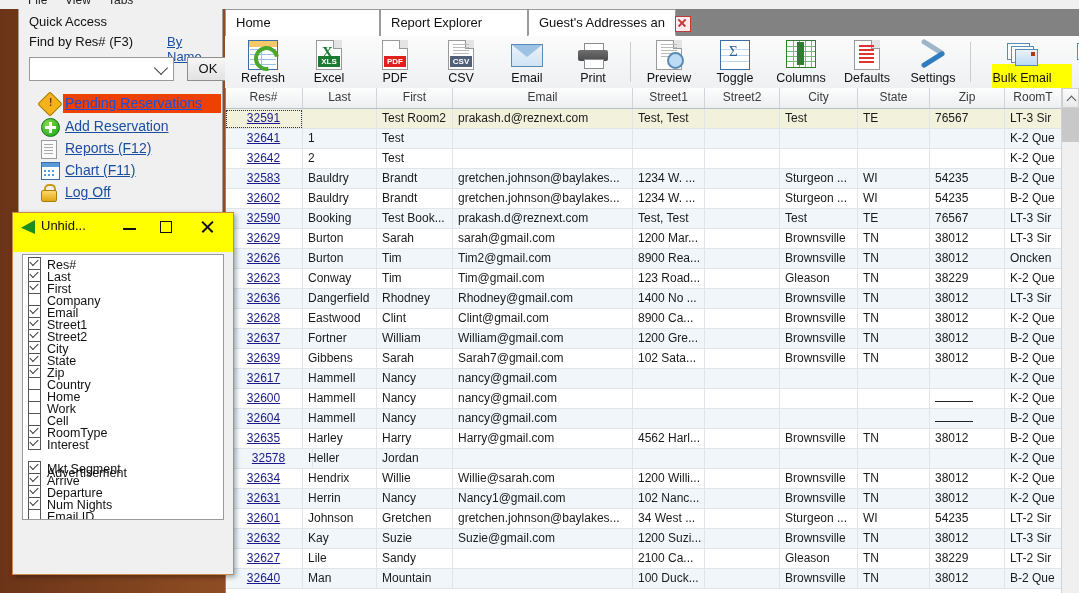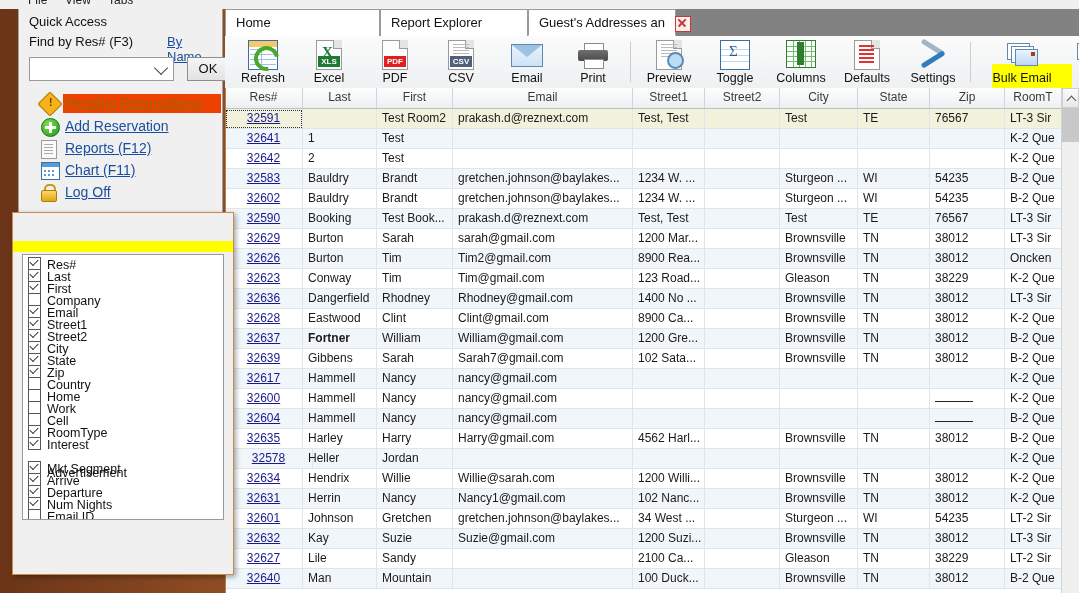--- a/index.html
+++ b/index.html
@@ -61,21 +61,21 @@
   }
   .qa-link{
     position:absolute;left:46px;font-size:14px;color:#1a4fa0;
     text-decoration:underline;cursor:pointer;white-space:nowrap;
   }
   .qa-ico{position:absolute;left:22px;width:18px;height:18px;}
   #pend-hl{
     position:absolute;left:44px;top:85px;width:158px;height:19px;background:#ee4000;
   }
   #pend-txt{
-    position:absolute;left:46px;top:86px;font-size:14px;color:#a16207;
+    position:absolute;left:46px;top:86px;font-size:14px;color:#1d4ed8;
     text-decoration:underline;cursor:pointer;white-space:nowrap;
   }
   
   .ico-warn{
     width:16px;height:16px;background:#f5b21a;border:1px solid #a8790c;
     transform:rotate(45deg);border-radius:2px;
   }
   .ico-warn span{
     display:block;color:#5a3b00;font-size:10px;font-weight:bold;
     transform:rotate(-45deg);text-align:center;line-height:14px;
@@ -627,21 +627,21 @@
         <div class="cell" style="left: 228px; width: 180px;">Clint@gmail.com</div>
         <div class="cell" style="left: 408px; width: 72px;">8900 Ca...</div>
         <div class="cell" style="left: 480px; width: 75px;"></div>
         <div class="cell" style="left: 555px; width: 78px;">Brownsville</div>
         <div class="cell" style="left: 633px; width: 72px;">TN</div>
         <div class="cell" style="left: 705px; width: 75px;">38012</div>
         <div class="cell" style="left: 780px; width: 57px;">K-2 Que</div>
       </div>
       <div class="row alt" style="top: 241px;">
         <div class="cell res" style="left: 0px; width: 78px;"><span>32637</span></div>
-        <div class="cell" style="left: 78px; width: 74px; font-weight: bold;">Fortner</div>
+        <div class="cell" style="left: 78px; width: 74px;">Fortner</div>
         <div class="cell" style="left: 152px; width: 76px;">William</div>
         <div class="cell" style="left: 228px; width: 180px;">William@gmail.com</div>
         <div class="cell" style="left: 408px; width: 72px;">1200 Gre...</div>
         <div class="cell" style="left: 480px; width: 75px;"></div>
         <div class="cell" style="left: 555px; width: 78px;">Brownsville</div>
         <div class="cell" style="left: 633px; width: 72px;">TN</div>
         <div class="cell" style="left: 705px; width: 75px;">38012</div>
         <div class="cell" style="left: 780px; width: 57px;">B-2 Que</div>
       </div>
       <div class="row" style="top: 261px;">
@@ -791,20 +791,27 @@
     </div>
   <div id="vscroll">
     <div id="vsc-up"></div>
     <div id="vsc-thumb"></div>
   </div>
   <div id="gridborder"></div>
 </div>
 
 <div id="dlg">
   <div id="dlg-yellowstrip"></div>
+  <div id="dlg-title">
+    <div id="dlg-ico"></div>
+    <div id="dlg-name">Unhid...</div>
+    <div class="wbtn" id="dlg-min"></div>
+    <div class="wbtn" id="dlg-max"></div>
+    <div class="wbtn" id="dlg-close"></div>
+  </div>
   <div id="dlg-list">
       <div class="chkrow" style="top: 2px;"><span class="chkbox on"></span><span>Res#</span></div>
       <div class="chkrow" style="top: 14px;"><span class="chkbox on"></span><span>Last</span></div>
       <div class="chkrow" style="top: 26px;"><span class="chkbox on"></span><span>First</span></div>
       <div class="chkrow" style="top: 38px;"><span class="chkbox"></span><span>Company</span></div>
       <div class="chkrow" style="top: 50px;"><span class="chkbox on"></span><span>Email</span></div>
       <div class="chkrow" style="top: 62px;"><span class="chkbox on"></span><span>Street1</span></div>
       <div class="chkrow" style="top: 74px;"><span class="chkbox on"></span><span>Street2</span></div>
       <div class="chkrow" style="top: 86px;"><span class="chkbox on"></span><span>City</span></div>
       <div class="chkrow" style="top: 98px;"><span class="chkbox on"></span><span>State</span></div>

